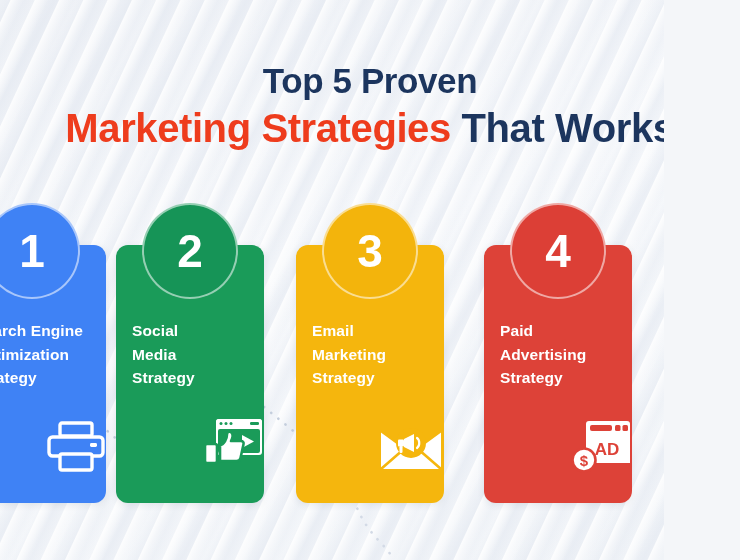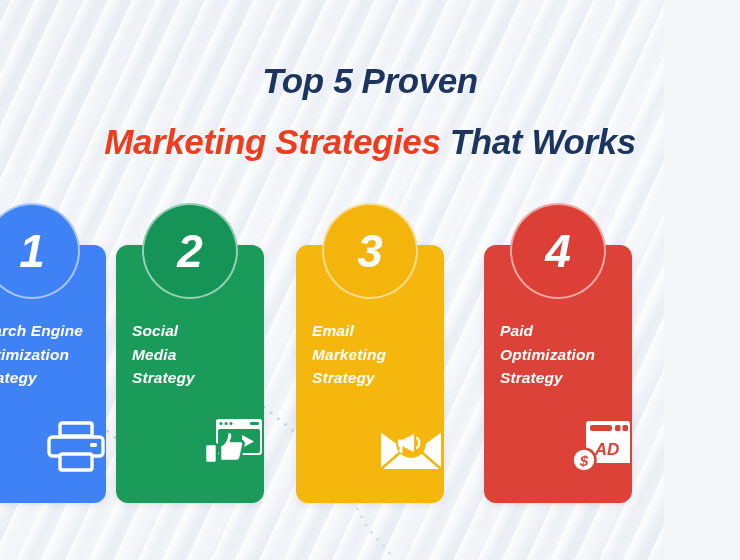--- a/index.html
+++ b/index.html
@@ -22,44 +22,43 @@
       repeating-linear-gradient(115deg,
         rgba(255,255,255,0) 0px,
         rgba(255,255,255,0) 9px,
         rgba(255,255,255,0.85) 10px,
         rgba(255,255,255,0.0) 22px),
       repeating-linear-gradient(118deg,
         rgba(222,228,238,0.0) 0px,
         rgba(222,228,238,0.45) 14px,
         rgba(222,228,238,0.0) 34px),
       linear-gradient(160deg, #eef1f6 0%, #f6f8fb 45%, #f1f4f8 100%);
-    font-style: italic;
   }
 
   
   .heading {
     position: absolute;
     top: 62px;
     left: 0;
     width: 740px;
     text-align: center;
     line-height: 1.06;
     letter-spacing: -0.4px;
   }
   .heading .line1 {
     display: block;
     font-size: 35px;
     font-weight: bold;
     color: #1c355e;
   }
   .heading .line2 {
     display: block;
-    font-size: 35px;
-    font-weight: bold;
-    margin-top: 24px;
+    font-size: 40px;
+    font-weight: bold;
+    margin-top: 8px;
     white-space: nowrap;
     text-align: center;
   }
   .heading .hl {
     color: #ee3c1d;
   }
   .heading .tail {
     color: #1c355e;
   }
 
@@ -217,21 +216,21 @@
           <path d="M39 15 C42 17 42 23 39 25" stroke="#ffffff" stroke-width="2.2" fill="none" stroke-linecap="round"></path>
         </svg>
       </div>
     </div>
 
     <div class="card" id="card-4" style="background:#dd4238;">
       <div class="badge" style="background:#dc3f36;">
         <span>4</span>
       </div>
       <div class="card-title">Paid
-Optimization
+Advertising
 Strategy</div>
       <div class="card-icon">
         <svg width="62" height="54" viewBox="0 0 62 54" fill="none">
           <rect x="16" y="2" width="44" height="42" rx="3" fill="#ffffff"></rect>
           <rect x="20" y="6" width="22" height="6" rx="2" fill="#dd4238"></rect>
           <rect x="45" y="6" width="5.5" height="6" rx="1.5" fill="#dd4238"></rect>
           <rect x="52.5" y="6" width="5.5" height="6" rx="1.5" fill="#dd4238"></rect>
           <rect x="16" y="15" width="44" height="29" rx="0" fill="#ffffff"></rect>
           <text x="37" y="36" font-family="Liberation Sans, sans-serif" font-size="17" font-weight="bold" fill="#dd4238" text-anchor="middle">AD</text>
           <circle cx="14" cy="41" r="11.5" fill="#ffffff" stroke="#dd4238" stroke-width="2.6"></circle>

